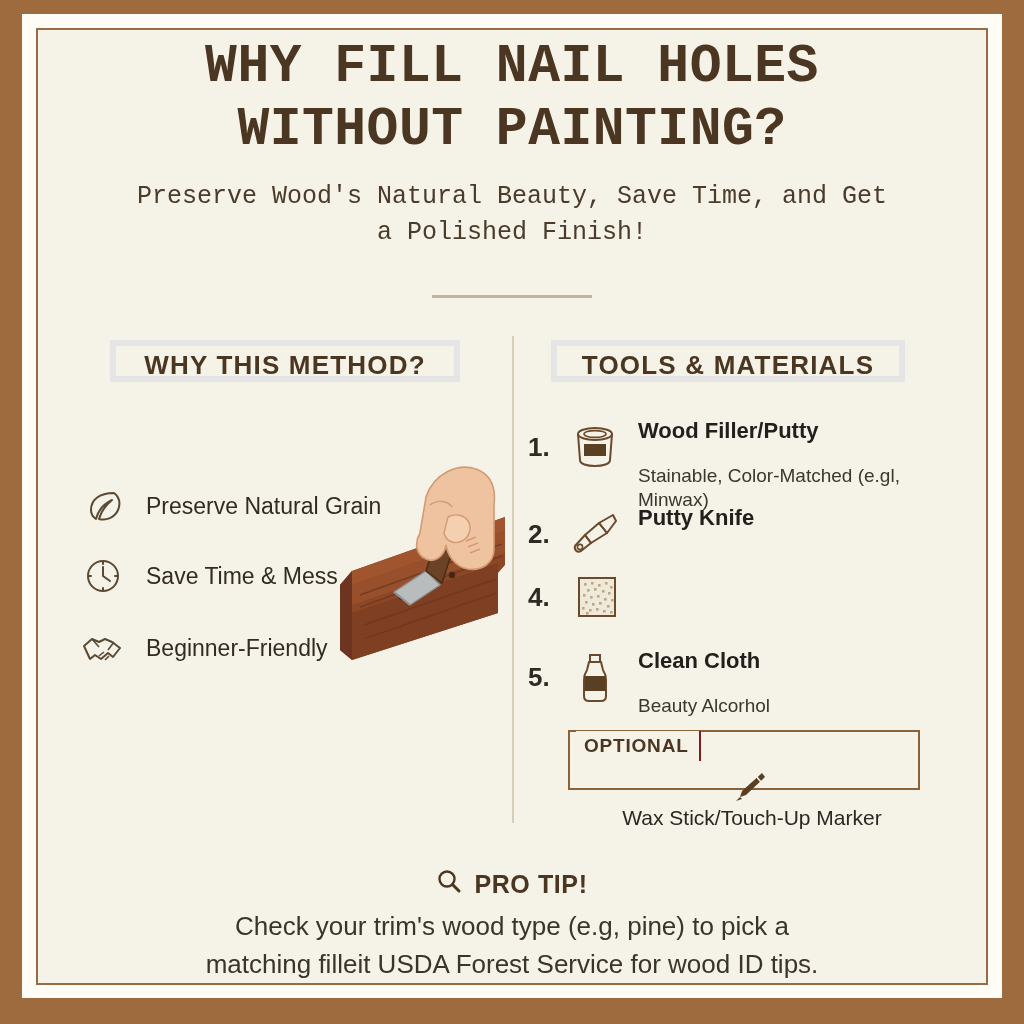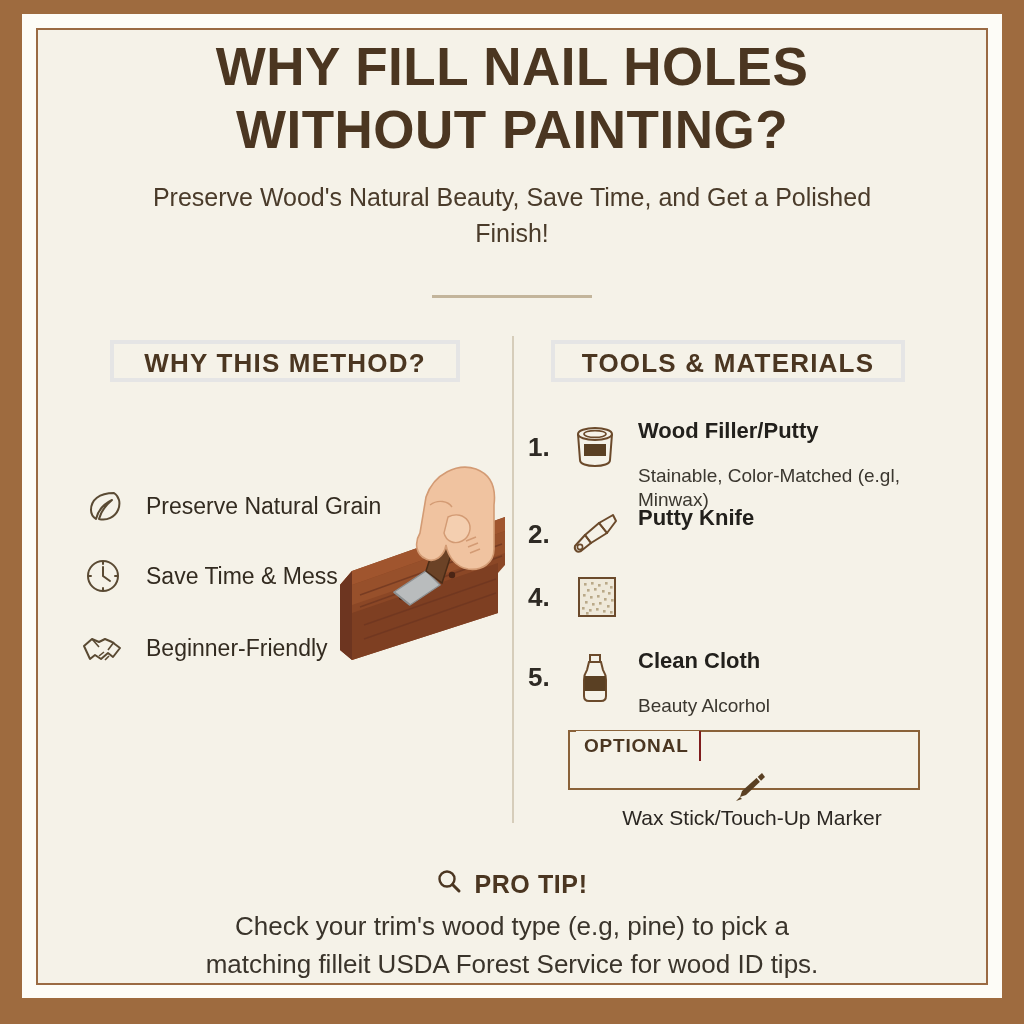--- a/index.html
+++ b/index.html
@@ -39,20 +39,21 @@
     border: 2px solid #9a6a43;
   }
 
   
   .header {
     position: absolute;
     left: 0;
     top: 36px;
     width: 100%;
     text-align: center;
+    font-family: Liberation Mono, monospace;
   }
   .title {
     color: #4b3621;
     font-size: 53px;
     font-weight: bold;
     letter-spacing: 0.5px;
     line-height: 1.18;
     margin: 0 auto;
     width: 820px;
   }
@@ -78,21 +79,21 @@
     left: 512px;
     top: 336px;
     width: 2px;
     height: 487px;
     background: #d6cdba;
   }
 
   .section-head {
     position: absolute;
     box-sizing: border-box;
-    border: 4px solid #e5e5e5;
+    border: 6px solid #e5e5e5;
     color: #4b3621;
     font-size: 26px;
     font-weight: bold;
     letter-spacing: 1.2px;
     text-align: center;
     line-height: 38px;
     height: 42px;
   }
   .section-head.left  { left: 110px; top: 340px; width: 350px; }
   .section-head.right { left: 551px; top: 340px; width: 354px; }

